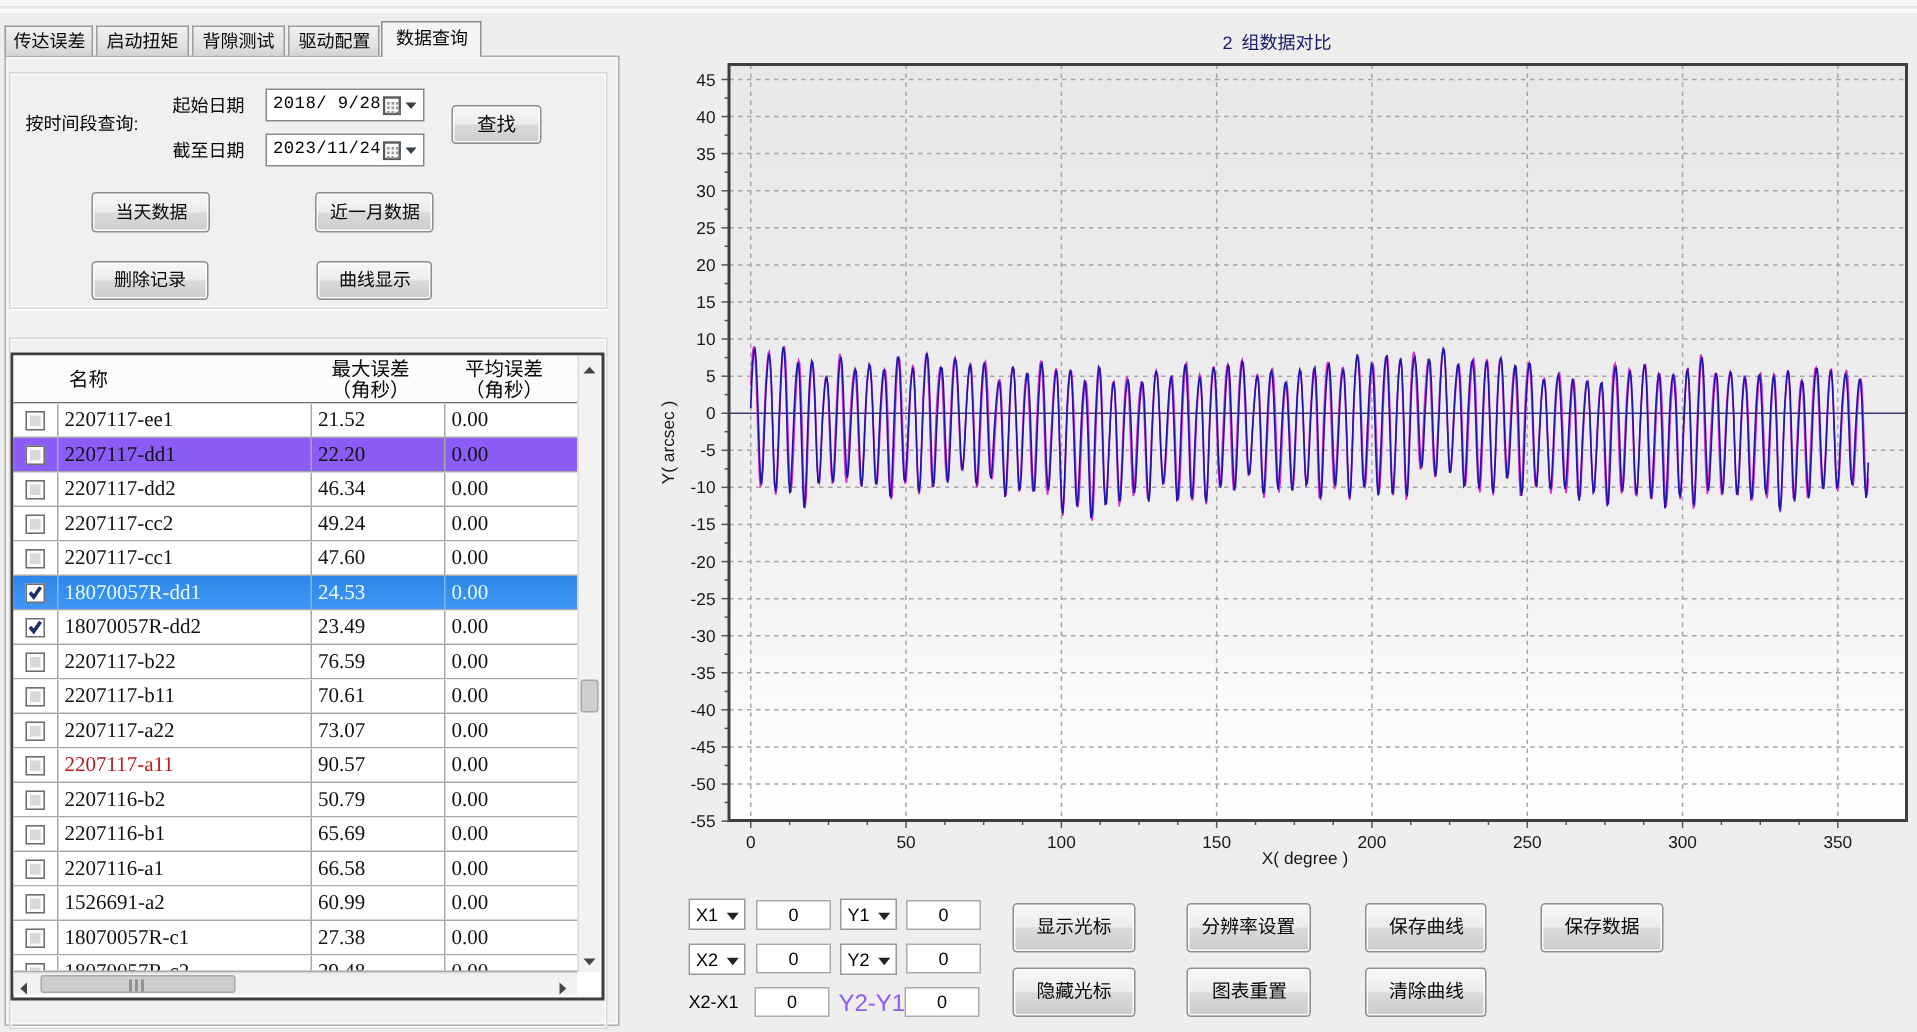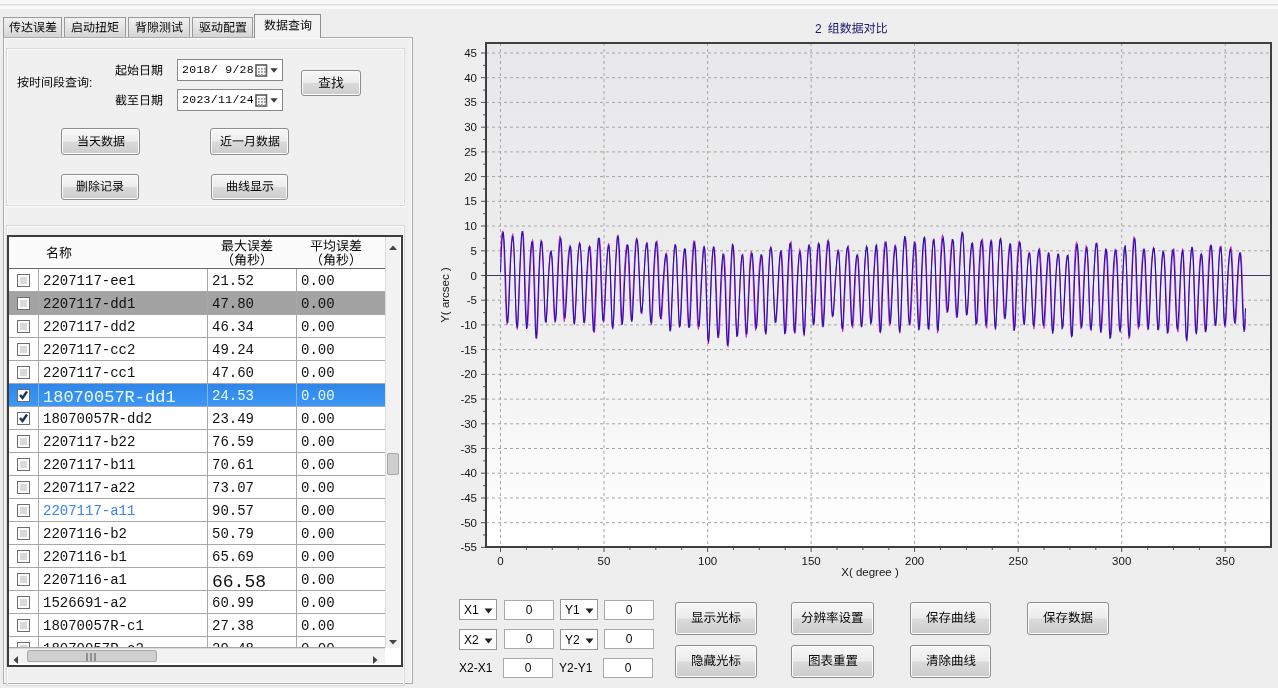--- a/index.html
+++ b/index.html
@@ -1,20 +1,20 @@
 <!DOCTYPE html>
 <html><head><meta charset="utf-8"><style>
 *{margin:0;padding:0;box-sizing:border-box}
 body{width:1278px;height:688px;background:#eeeeee;position:relative;overflow:hidden;
  font-family:"Liberation Sans",sans-serif;-webkit-font-smoothing:antialiased}
 .abs{position:absolute}
 .btn{position:absolute;background:linear-gradient(180deg,#f7f7f7 0%,#ececec 48%,#dadada 52%,#cccccc 100%);
  border:1px solid #8e8e8e;border-radius:3px;box-shadow:inset 0 0 0 1px #fcfcfc}
 .tbx{position:absolute;background:#fff;border:1px solid #888}
-.mono{font-family:Liberation Mono, monospace}
+.mono{font-family:Liberation Serif, serif}
 </style></head><body>
 <svg width="0" height="0" style="position:absolute">
     <defs>
       <path id="u4E00" d="M44 431V349H960V431Z"></path>
       <path id="u4F20" d="M266 836C210 684 116 534 18 437C31 420 52 381 60 363C94 398 128 440 160 485V-78H232V597C272 666 308 741 337 815ZM468 125C563 67 676 -23 731 -80L787 -24C760 3 721 35 677 68C754 151 838 246 899 317L846 350L834 345H513L549 464H954V535H569L602 654H908V724H621L647 825L573 835L545 724H348V654H526L493 535H291V464H472C451 393 429 327 411 275H769C725 225 671 164 619 109C587 131 554 152 523 171Z"></path>
       <path id="u4FDD" d="M452 726H824V542H452ZM380 793V474H598V350H306V281H554C486 175 380 74 277 23C294 9 317 -18 329 -36C427 21 528 121 598 232V-80H673V235C740 125 836 20 928 -38C941 -19 964 7 981 22C884 74 782 175 718 281H954V350H673V474H899V793ZM277 837C219 686 123 537 23 441C36 424 58 384 65 367C102 404 138 448 173 496V-77H245V607C284 673 319 744 347 815Z"></path>
       <path id="u5149" d="M138 766C189 687 239 582 256 516L329 544C310 612 257 714 206 791ZM795 802C767 723 712 612 669 544L733 519C777 584 831 687 873 774ZM459 840V458H55V387H322C306 197 268 55 34 -16C51 -31 73 -61 81 -80C333 3 383 167 401 387H587V32C587 -54 611 -78 701 -78C719 -78 826 -78 846 -78C931 -78 951 -35 960 129C939 135 907 148 890 161C886 17 880 -7 840 -7C816 -7 728 -7 709 -7C670 -7 662 -1 662 32V387H948V458H535V840Z"></path>
       <path id="u5206" d="M673 822 604 794C675 646 795 483 900 393C915 413 942 441 961 456C857 534 735 687 673 822ZM324 820C266 667 164 528 44 442C62 428 95 399 108 384C135 406 161 430 187 457V388H380C357 218 302 59 65 -19C82 -35 102 -64 111 -83C366 9 432 190 459 388H731C720 138 705 40 680 14C670 4 658 2 637 2C614 2 552 2 487 8C501 -13 510 -45 512 -67C575 -71 636 -72 670 -69C704 -66 727 -59 748 -34C783 5 796 119 811 426C812 436 812 462 812 462H192C277 553 352 670 404 798Z"></path>
       <path id="u5220" d="M709 729V164H770V729ZM854 823V5C854 -10 849 -14 836 -14C823 -14 781 -15 733 -13C743 -32 753 -62 755 -80C819 -80 860 -78 885 -67C910 -56 920 -36 920 5V823ZM44 450V381H108V331C108 207 103 59 39 -43C55 -50 82 -69 94 -81C162 27 171 199 171 332V381H264V12C264 1 260 -3 250 -3C239 -3 207 -4 171 -3C180 -20 188 -51 190 -69C243 -69 277 -67 298 -55C320 -44 327 -23 327 11V381H397V374C397 242 393 71 337 -46C352 -53 380 -69 392 -79C452 44 460 235 460 375V381H553V12C553 0 549 -3 539 -4C528 -4 496 -4 460 -3C469 -21 477 -51 479 -69C533 -69 566 -67 587 -56C609 -44 616 -24 616 11V381H668V450H616V808H397V450H327V808H108V450ZM171 741H264V450H171ZM460 741H553V450H460Z"></path>
       <path id="u52A8" d="M89 758V691H476V758ZM653 823C653 752 653 680 650 609H507V537H647C635 309 595 100 458 -25C478 -36 504 -61 517 -79C664 61 707 289 721 537H870C859 182 846 49 819 19C809 7 798 4 780 4C759 4 706 4 650 10C663 -12 671 -43 673 -64C726 -68 781 -68 812 -65C844 -62 864 -53 884 -27C919 17 931 159 945 571C945 582 945 609 945 609H724C726 680 727 752 727 823ZM89 44 90 45V43C113 57 149 68 427 131L446 64L512 86C493 156 448 275 410 365L348 348C368 301 388 246 406 194L168 144C207 234 245 346 270 451H494V520H54V451H193C167 334 125 216 111 183C94 145 81 118 65 113C74 95 85 59 89 44Z"></path>
@@ -323,27 +323,27 @@
   </div>
 <div class="abs" style="left:9px;top:269px;width:376px;height:23px;background:#fff;border-bottom:1px solid #a8a8a8;overflow:hidden">
     <div style="position:absolute;left:29px;top:0;width:1px;height:23px;background:#a8a8a8"></div>
     <div style="position:absolute;left:198px;top:0;width:1px;height:23px;background:#a8a8a8"></div>
     <div style="position:absolute;left:287px;top:0;width:1px;height:23px;background:#a8a8a8"></div>
     <div style="position:absolute;left:8px;top:5px;width:13px;height:13px;background:#d9d9d9;border:1px solid #6e6e6e;box-shadow:inset 0 0 0 2px #fbfbfb"></div>
     <div class="mono" style="position:absolute;left:34px;top:4px;font-size:14px;color:#111">2207117-ee1</div>
     <div class="mono" style="position:absolute;left:203px;top:4px;font-size:14px;color:#111">21.52</div>
     <div class="mono" style="position:absolute;left:292px;top:4px;font-size:14px;color:#111">0.00</div>
   </div>
-<div class="abs" style="left:9px;top:292px;width:376px;height:23px;background:#a3a3a3;border-bottom:1px solid #a8a8a8;overflow:hidden">
+<div class="abs" style="left:9px;top:292px;width:376px;height:23px;background:#8b5cf6;border-bottom:1px solid #a8a8a8;overflow:hidden">
     <div style="position:absolute;left:29px;top:0;width:1px;height:23px;background:#a8a8a8"></div>
     <div style="position:absolute;left:198px;top:0;width:1px;height:23px;background:#a8a8a8"></div>
     <div style="position:absolute;left:287px;top:0;width:1px;height:23px;background:#a8a8a8"></div>
     <div style="position:absolute;left:8px;top:5px;width:13px;height:13px;background:#d9d9d9;border:1px solid #6e6e6e;box-shadow:inset 0 0 0 2px #fbfbfb"></div>
     <div class="mono" style="position:absolute;left:34px;top:4px;font-size:14px;color:#111">2207117-dd1</div>
-    <div class="mono" style="position:absolute;left:203px;top:4px;font-size:14px;color:#111">47.80</div>
+    <div class="mono" style="position:absolute;left:203px;top:4px;font-size:14px;color:#111">22.20</div>
     <div class="mono" style="position:absolute;left:292px;top:4px;font-size:14px;color:#111">0.00</div>
   </div>
 <div class="abs" style="left:9px;top:315px;width:376px;height:23px;background:#fff;border-bottom:1px solid #a8a8a8;overflow:hidden">
     <div style="position:absolute;left:29px;top:0;width:1px;height:23px;background:#a8a8a8"></div>
     <div style="position:absolute;left:198px;top:0;width:1px;height:23px;background:#a8a8a8"></div>
     <div style="position:absolute;left:287px;top:0;width:1px;height:23px;background:#a8a8a8"></div>
     <div style="position:absolute;left:8px;top:5px;width:13px;height:13px;background:#d9d9d9;border:1px solid #6e6e6e;box-shadow:inset 0 0 0 2px #fbfbfb"></div>
     <div class="mono" style="position:absolute;left:34px;top:4px;font-size:14px;color:#111">2207117-dd2</div>
     <div class="mono" style="position:absolute;left:203px;top:4px;font-size:14px;color:#111">46.34</div>
     <div class="mono" style="position:absolute;left:292px;top:4px;font-size:14px;color:#111">0.00</div>
@@ -368,21 +368,21 @@
   </div>
 <div class="abs" style="left:9px;top:384px;width:376px;height:23px;background:linear-gradient(180deg,#2e86e8,#3f97f7);border-bottom:1px solid #a8a8a8;overflow:hidden">
     <div style="position:absolute;left:29px;top:0;width:1px;height:23px;background:#7fb9f5"></div>
     <div style="position:absolute;left:198px;top:0;width:1px;height:23px;background:#7fb9f5"></div>
     <div style="position:absolute;left:287px;top:0;width:1px;height:23px;background:#7fb9f5"></div>
     <div style="position:absolute;left:8px;top:5px;width:13px;height:13px;background:#fff;border:1px solid #6e6e6e;box-shadow:inset 0 0 0 1px #fff">
       <svg width="11" height="11" viewBox="0 0 11 11" style="position:absolute;left:0;top:0">
         <path d="M2 5 L4.5 8 L9 1.5" stroke="#1c2f66" stroke-width="2.4" fill="none"></path>
       </svg>
     </div>
-    <div class="mono" style="position:absolute;left:34px;top:4px;font-size:17px;color:#eafcff">18070057R-dd1</div>
+    <div class="mono" style="position:absolute;left:34px;top:4px;font-size:14px;color:#eafcff">18070057R-dd1</div>
     <div class="mono" style="position:absolute;left:203px;top:4px;font-size:14px;color:#eafcff">24.53</div>
     <div class="mono" style="position:absolute;left:292px;top:4px;font-size:14px;color:#eafcff">0.00</div>
   </div>
 <div class="abs" style="left:9px;top:407px;width:376px;height:23px;background:#fff;border-bottom:1px solid #a8a8a8;overflow:hidden">
     <div style="position:absolute;left:29px;top:0;width:1px;height:23px;background:#a8a8a8"></div>
     <div style="position:absolute;left:198px;top:0;width:1px;height:23px;background:#a8a8a8"></div>
     <div style="position:absolute;left:287px;top:0;width:1px;height:23px;background:#a8a8a8"></div>
     <div style="position:absolute;left:8px;top:5px;width:13px;height:13px;background:#fff;border:1px solid #6e6e6e;box-shadow:inset 0 0 0 1px #fff">
       <svg width="11" height="11" viewBox="0 0 11 11" style="position:absolute;left:0;top:0">
         <path d="M2 5 L4.5 8 L9 1.5" stroke="#1c2f66" stroke-width="2.4" fill="none"></path>
@@ -417,21 +417,21 @@
     <div style="position:absolute;left:8px;top:5px;width:13px;height:13px;background:#d9d9d9;border:1px solid #6e6e6e;box-shadow:inset 0 0 0 2px #fbfbfb"></div>
     <div class="mono" style="position:absolute;left:34px;top:4px;font-size:14px;color:#111">2207117-a22</div>
     <div class="mono" style="position:absolute;left:203px;top:4px;font-size:14px;color:#111">73.07</div>
     <div class="mono" style="position:absolute;left:292px;top:4px;font-size:14px;color:#111">0.00</div>
   </div>
 <div class="abs" style="left:9px;top:499px;width:376px;height:23px;background:#fff;border-bottom:1px solid #a8a8a8;overflow:hidden">
     <div style="position:absolute;left:29px;top:0;width:1px;height:23px;background:#a8a8a8"></div>
     <div style="position:absolute;left:198px;top:0;width:1px;height:23px;background:#a8a8a8"></div>
     <div style="position:absolute;left:287px;top:0;width:1px;height:23px;background:#a8a8a8"></div>
     <div style="position:absolute;left:8px;top:5px;width:13px;height:13px;background:#d9d9d9;border:1px solid #6e6e6e;box-shadow:inset 0 0 0 2px #fbfbfb"></div>
-    <div class="mono" style="position:absolute;left:34px;top:4px;font-size:14px;color:#3b82f6">2207117-a11</div>
+    <div class="mono" style="position:absolute;left:34px;top:4px;font-size:14px;color:#b91c1c">2207117-a11</div>
     <div class="mono" style="position:absolute;left:203px;top:4px;font-size:14px;color:#111">90.57</div>
     <div class="mono" style="position:absolute;left:292px;top:4px;font-size:14px;color:#111">0.00</div>
   </div>
 <div class="abs" style="left:9px;top:522px;width:376px;height:23px;background:#fff;border-bottom:1px solid #a8a8a8;overflow:hidden">
     <div style="position:absolute;left:29px;top:0;width:1px;height:23px;background:#a8a8a8"></div>
     <div style="position:absolute;left:198px;top:0;width:1px;height:23px;background:#a8a8a8"></div>
     <div style="position:absolute;left:287px;top:0;width:1px;height:23px;background:#a8a8a8"></div>
     <div style="position:absolute;left:8px;top:5px;width:13px;height:13px;background:#d9d9d9;border:1px solid #6e6e6e;box-shadow:inset 0 0 0 2px #fbfbfb"></div>
     <div class="mono" style="position:absolute;left:34px;top:4px;font-size:14px;color:#111">2207116-b2</div>
     <div class="mono" style="position:absolute;left:203px;top:4px;font-size:14px;color:#111">50.79</div>
@@ -445,21 +445,21 @@
     <div class="mono" style="position:absolute;left:34px;top:4px;font-size:14px;color:#111">2207116-b1</div>
     <div class="mono" style="position:absolute;left:203px;top:4px;font-size:14px;color:#111">65.69</div>
     <div class="mono" style="position:absolute;left:292px;top:4px;font-size:14px;color:#111">0.00</div>
   </div>
 <div class="abs" style="left:9px;top:568px;width:376px;height:23px;background:#fff;border-bottom:1px solid #a8a8a8;overflow:hidden">
     <div style="position:absolute;left:29px;top:0;width:1px;height:23px;background:#a8a8a8"></div>
     <div style="position:absolute;left:198px;top:0;width:1px;height:23px;background:#a8a8a8"></div>
     <div style="position:absolute;left:287px;top:0;width:1px;height:23px;background:#a8a8a8"></div>
     <div style="position:absolute;left:8px;top:5px;width:13px;height:13px;background:#d9d9d9;border:1px solid #6e6e6e;box-shadow:inset 0 0 0 2px #fbfbfb"></div>
     <div class="mono" style="position:absolute;left:34px;top:4px;font-size:14px;color:#111">2207116-a1</div>
-    <div class="mono" style="position:absolute;left:203px;top:4px;font-size:18px;color:#111">66.58</div>
+    <div class="mono" style="position:absolute;left:203px;top:4px;font-size:14px;color:#111">66.58</div>
     <div class="mono" style="position:absolute;left:292px;top:4px;font-size:14px;color:#111">0.00</div>
   </div>
 <div class="abs" style="left:9px;top:591px;width:376px;height:23px;background:#fff;border-bottom:1px solid #a8a8a8;overflow:hidden">
     <div style="position:absolute;left:29px;top:0;width:1px;height:23px;background:#a8a8a8"></div>
     <div style="position:absolute;left:198px;top:0;width:1px;height:23px;background:#a8a8a8"></div>
     <div style="position:absolute;left:287px;top:0;width:1px;height:23px;background:#a8a8a8"></div>
     <div style="position:absolute;left:8px;top:5px;width:13px;height:13px;background:#d9d9d9;border:1px solid #6e6e6e;box-shadow:inset 0 0 0 2px #fbfbfb"></div>
     <div class="mono" style="position:absolute;left:34px;top:4px;font-size:14px;color:#111">1526691-a2</div>
     <div class="mono" style="position:absolute;left:203px;top:4px;font-size:14px;color:#111">60.99</div>
     <div class="mono" style="position:absolute;left:292px;top:4px;font-size:14px;color:#111">0.00</div>
@@ -695,21 +695,21 @@
 <div class="tbx" style="left:604px;top:629px;width:50px;height:20px;border-color:#aaa">
     <div style="position:absolute;left:0;top:2px;width:100%;text-align:center;font-size:12px;color:#000">0</div>
   </div>
 <div class="tbx" style="left:503px;top:658px;width:50px;height:20px;border-color:#aaa">
     <div style="position:absolute;left:0;top:2px;width:100%;text-align:center;font-size:12px;color:#000">0</div>
   </div>
 <div class="tbx" style="left:603px;top:658px;width:50px;height:20px;border-color:#aaa">
     <div style="position:absolute;left:0;top:2px;width:100%;text-align:center;font-size:12px;color:#000">0</div>
   </div>
 <div class="abs" style="left:459px;top:661px;font-size:12px;color:#000">X2-X1</div>
-<div class="abs" style="left:559px;top:661px;font-size:12px;color:#000000">Y2-Y1</div>
+<div class="abs" style="left:559px;top:661px;font-size:16px;color:#8b5cf6">Y2-Y1</div>
 <div class="btn" style="left:675px;top:602px;width:82px;height:33px"></div>
 <div style="position:absolute;left:691.0px;top:611.25px">
     <svg width="50.0" height="13.5" viewBox="0 0 50.0 13.5" style="position:absolute;overflow:visible;">
       <g transform="translate(0,11.00) scale(0.012500,-0.012500)" fill="#0a0a0a">
         <use href="#u663E" x="0"></use>
         <use href="#u793A" x="1000"></use>
         <use href="#u5149" x="2000"></use>
         <use href="#u6807" x="3000"></use>
       </g>
     </svg>

